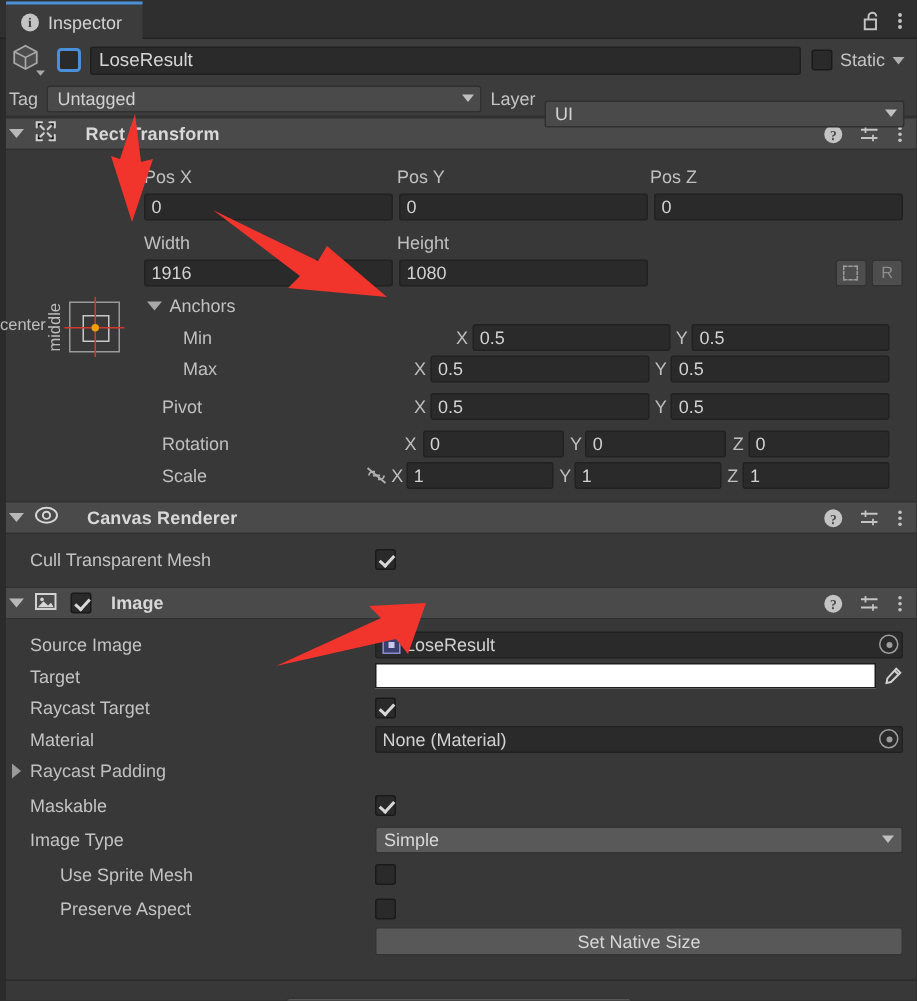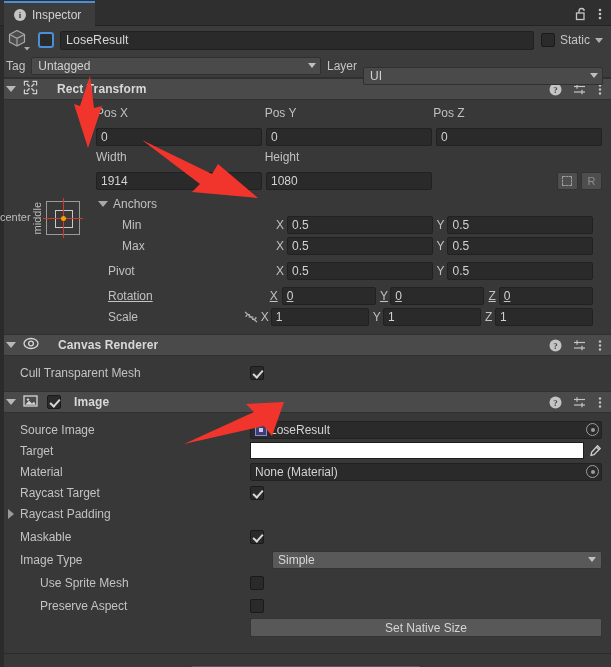--- a/index.html
+++ b/index.html
@@ -196,21 +196,21 @@
   .ap-hline, .ap-vline { position: absolute; background: #d1392b; }
   .ap-hline { left: -4px; right: -4px; top: 16px; height: 1px; }
   .ap-vline { top: -4px; bottom: -4px; left: 16px; width: 1px; }
   .ap-dot {
     position: absolute; left: 14px; top: 14px;
     width: 5px; height: 5px; border-radius: 50%;
     background: #f0a000;
   }
 
   .rt-fields { flex: 1 1 auto; padding-right: 9px; }
-  .field-row { display: flex; align-items: flex-start; height: 19px; margin-bottom: 3px; }
+  .field-row { display: flex; align-items: flex-end; height: 19px; margin-bottom: 3px; }
   .col-lbl { font-size: 12px; color: #c0c0c0; }
   .num-field {
     height: 18px;
     background: #2a2a2a;
     border: 1px solid #212121;
     border-radius: 2px;
     display: flex; align-items: center;
     padding: 0 4px;
     color: #d2d2d2;
     font-size: 12px;
@@ -494,21 +494,21 @@
           </span>
       </div>
 
       <div class="field-row">
         <span class="col-lbl hdr-third">Width</span>
         <span class="col-lbl hdr-third">Height</span>
         <span class="hdr-third"></span>
       </div>
       <div class="field-row">
         <span class="num-field third">
-            <span>1914</span>
+            <span>1916</span>
           </span>
         <span class="num-field third">
             <span>1080</span>
           </span>
         <span class="hdr-third" style="display:flex;justify-content:flex-end;margin-right:0;">
           <span class="wh-extra">
             <span class="mini-btn">
               <span class="dash-rect"></span>
             </span>
             <span class="mini-btn">
@@ -518,21 +518,21 @@
         </span>
       </div>
 
       <div class="prop-row" style="padding-left:0;">
         <span style="display:flex;align-items:center;padding-left:2px;">
           <span class="foldout-sm"></span>
           <span class="col-lbl">Anchors</span>
         </span>
       </div>
 
-      <div class="prop-row" style="padding-left:0;">
+      <div class="prop-row" style="padding-left:0;gap:28px;">
         <span class="col-lbl" style="padding-left:26px;width:180px;">Min</span>
         <span class="prop-fields">
           <span class="axis-lbl">X</span>
           <span class="num-field half">
               <span>0.5</span>
             </span>
           <span class="axis-lbl">Y</span>
           <span class="num-field half">
               <span>0.5</span>
             </span>
@@ -560,21 +560,21 @@
           <span class="num-field half">
               <span>0.5</span>
             </span>
           <span class="axis-lbl">Y</span>
           <span class="num-field half">
               <span>0.5</span>
             </span>
         </span>
       </div>
 
-      <div class="prop-row" style="padding-left:0;margin-top:6px;text-decoration:underline;">
+      <div class="prop-row" style="padding-left:0;margin-top:6px;">
         <span class="col-lbl" style="padding-left:12px;width:168px;">Rotation</span>
         <span class="prop-fields">
           <span class="axis-lbl" style="width:20px;text-align:right;padding-right:4px;">X</span>
           <span class="num-field third">
               <span>0</span>
             </span>
           <span class="axis-lbl">Y</span>
           <span class="num-field third">
               <span>0</span>
             </span>
@@ -718,48 +718,48 @@
         <span class="eyedrop">
           <svg width="14" height="14" viewBox="0 0 14 14">
             <path d="M9.5 1.8 L12.2 4.5 L6 10.7 L3 11.3 L3.6 8.3 Z" fill="none" stroke="#d0d0d0" stroke-width="1.3"></path>
             <path d="M8.3 3 L11 5.7" stroke="#d0d0d0" stroke-width="1.3"></path>
           </svg>
         </span>
       </span>
     </div>
 
     <div class="prop-row">
+      <span class="prop-label" style="width:250px;">Raycast Target</span>
+      <span class="cb checked"></span>
+    </div>
+
+    <div class="prop-row">
       <span class="prop-label" style="width:250px;">Material</span>
       <span class="text-field-wide">
         <span>None (Material)</span>
         <span class="obj-pick">
             <i></i>
           </span>
       </span>
     </div>
 
-    <div class="prop-row">
-      <span class="prop-label" style="width:250px;">Raycast Target</span>
-      <span class="cb checked"></span>
-    </div>
-
     <div class="prop-row" style="padding-left:0;">
       <span style="display:flex;align-items:center;padding-left:8px;">
         <span class="foldout-sm closed"></span>
         <span class="col-lbl">Raycast Padding</span>
       </span>
     </div>
 
     <div class="prop-row" style="margin-top:4px;">
       <span class="prop-label" style="width:250px;">Maskable</span>
       <span class="cb checked"></span>
     </div>
 
     <div class="prop-row" style="margin-top:4px;">
-      <span class="prop-label" style="width:272px;">Image Type</span>
+      <span class="prop-label" style="width:250px;">Image Type</span>
       <span class="dd-wide">
         <span>Simple</span>
         <span class="dd-arrow" style="margin-left:auto;width:0;height:0;border-left:4px solid transparent;border-right:4px solid transparent;border-top:5px solid #c0c0c0;"></span>
       </span>
     </div>
 
     <div class="prop-row" style="margin-top:4px;">
       <span class="prop-label indent2" style="width:250px;padding-left:40px;">Use Sprite Mesh</span>
       <span class="cb"></span>
     </div>

